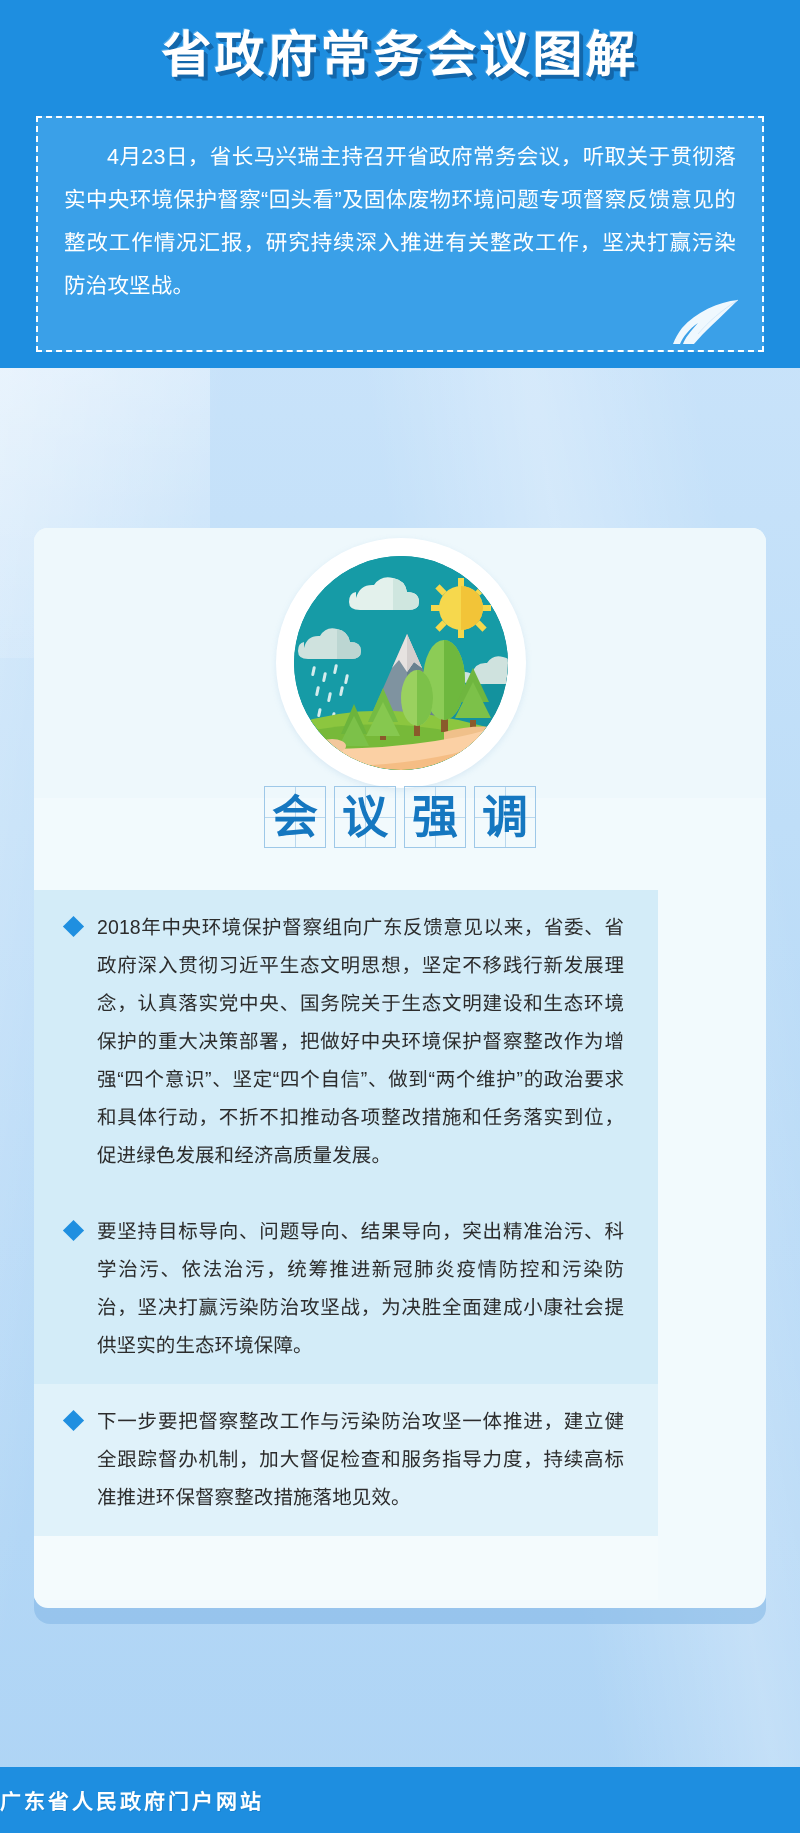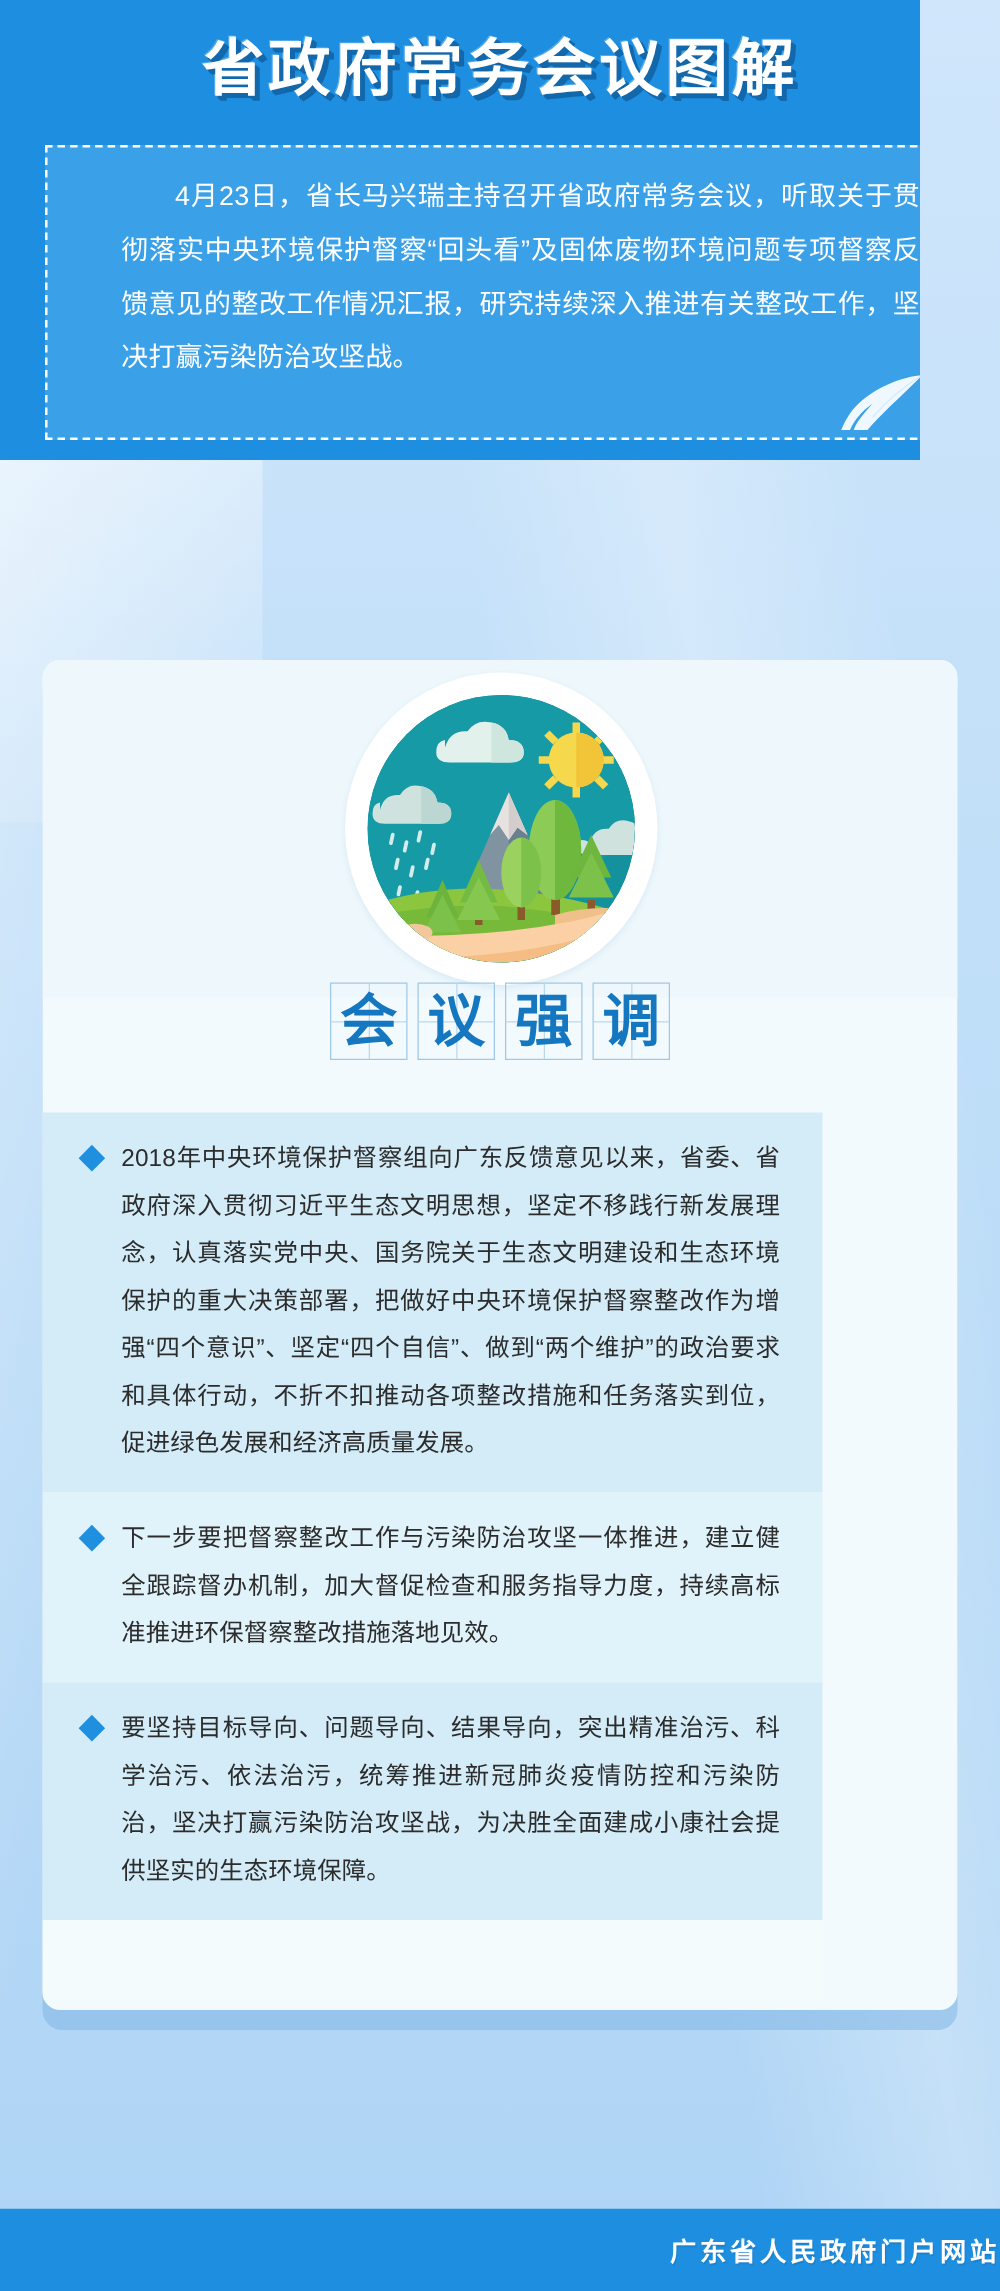--- a/index.html
+++ b/index.html
@@ -21,21 +21,21 @@
     position: relative;
     width: 800px;
     height: 1833px;
     overflow: hidden;
     background: linear-gradient(180deg, #cfe6fb 0%, #bfdef8 45%, #aed4f5 100%);
   }
 
   
   .header {
     position: relative;
-    width: 736px;
+    width: 800px;
     height: 368px;
     background: #1e8ee0;
     overflow: hidden;
   }
   .header::after {
     content: "";
     position: absolute;
     left: 0; right: 0; bottom: 0;
     height: 3px;
     background: #1e8ee0;
@@ -71,21 +71,20 @@
     padding: 18px 26px 10px 26px;
     overflow: hidden;
   }
   .intro-text {
     font-size: 21.5px;
     line-height: 43px;
     color: #ffffff;
     text-align: justify;
     text-indent: 2em;
     letter-spacing: 0.2px;
-    margin-left: 33px;
   }
   .feather-icon {
     position: absolute;
     right: 22px;
     bottom: 4px;
     width: 70px;
     height: 48px;
     pointer-events: none;
   }
 
@@ -242,21 +241,21 @@
   
   .footer {
     position: absolute;
     left: 0;
     bottom: 0;
     width: 800px;
     height: 66px;
     background: #1e8ee0;
     display: flex;
     align-items: center;
-    justify-content: flex-end;
+    justify-content: flex-start;
   }
   .footer-text {
     color: #ffffff;
     font-size: 21px;
     font-weight: bold;
     letter-spacing: 3px;
     text-shadow: 1px 1px 0 rgba(0,0,0,0.08);
   }
 </style>
 </head>
@@ -405,34 +404,34 @@
 
       <div class="panels">
 
         <div class="panel tint-a">
           <div class="bullet-row">
             <div class="diamond"></div>
             <div class="bullet-text">2018年中央环境保护督察组向广东反馈意见以来，省委、省政府深入贯彻习近平生态文明思想，坚定不移践行新发展理念，认真落实党中央、国务院关于生态文明建设和生态环境保护的重大决策部署，把做好中央环境保护督察整改作为增强“四个意识”、坚定“四个自信”、做到“两个维护”的政治要求和具体行动，不折不扣推动各项整改措施和任务落实到位，促进绿色发展和经济高质量发展。</div>
           </div>
         </div>
 
+        <div class="panel tint-c">
+          <div class="bullet-row">
+            <div class="diamond"></div>
+            <div class="bullet-text">要坚持目标导向、问题导向、结果导向，突出精准治污、科学治污、依法治污，统筹推进新冠肺炎疫情防控和污染防治，坚决打赢污染防治攻坚战，为决胜全面建成小康社会提供坚实的生态环境保障。</div>
+          </div>
+        </div>
+
         <div class="panel tint-b">
           <div class="bullet-row">
             <div class="diamond"></div>
             <div class="bullet-text">下一步要把督察整改工作与污染防治攻坚一体推进，建立健全跟踪督办机制，加大督促检查和服务指导力度，持续高标准推进环保督察整改措施落地见效。</div>
           </div>
         </div>
 
-        <div class="panel tint-c">
-          <div class="bullet-row">
-            <div class="diamond"></div>
-            <div class="bullet-text">要坚持目标导向、问题导向、结果导向，突出精准治污、科学治污、依法治污，统筹推进新冠肺炎疫情防控和污染防治，坚决打赢污染防治攻坚战，为决胜全面建成小康社会提供坚实的生态环境保障。</div>
-          </div>
-        </div>
-
         <div class="card-bottom-pad"></div>
       </div>
     </div>
   </div>
 
   <div class="footer">
     <div class="footer-text">广东省人民政府门户网站</div>
   </div>
 
 </div>

